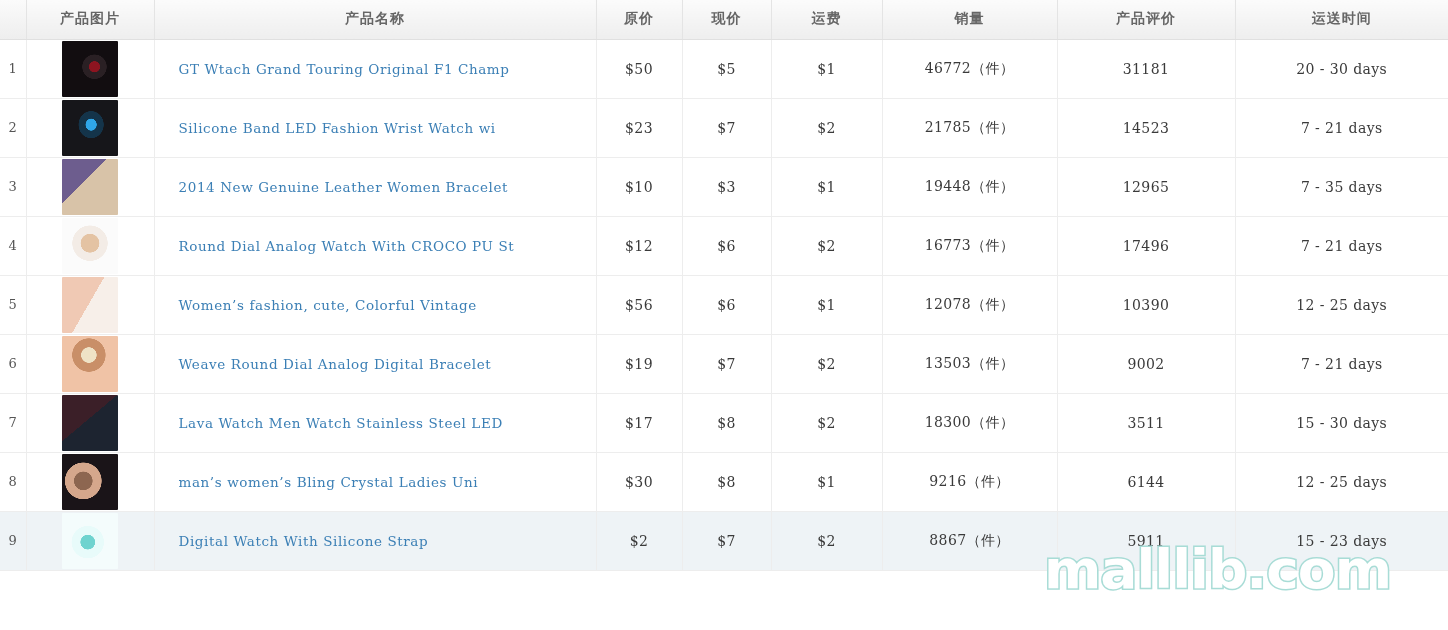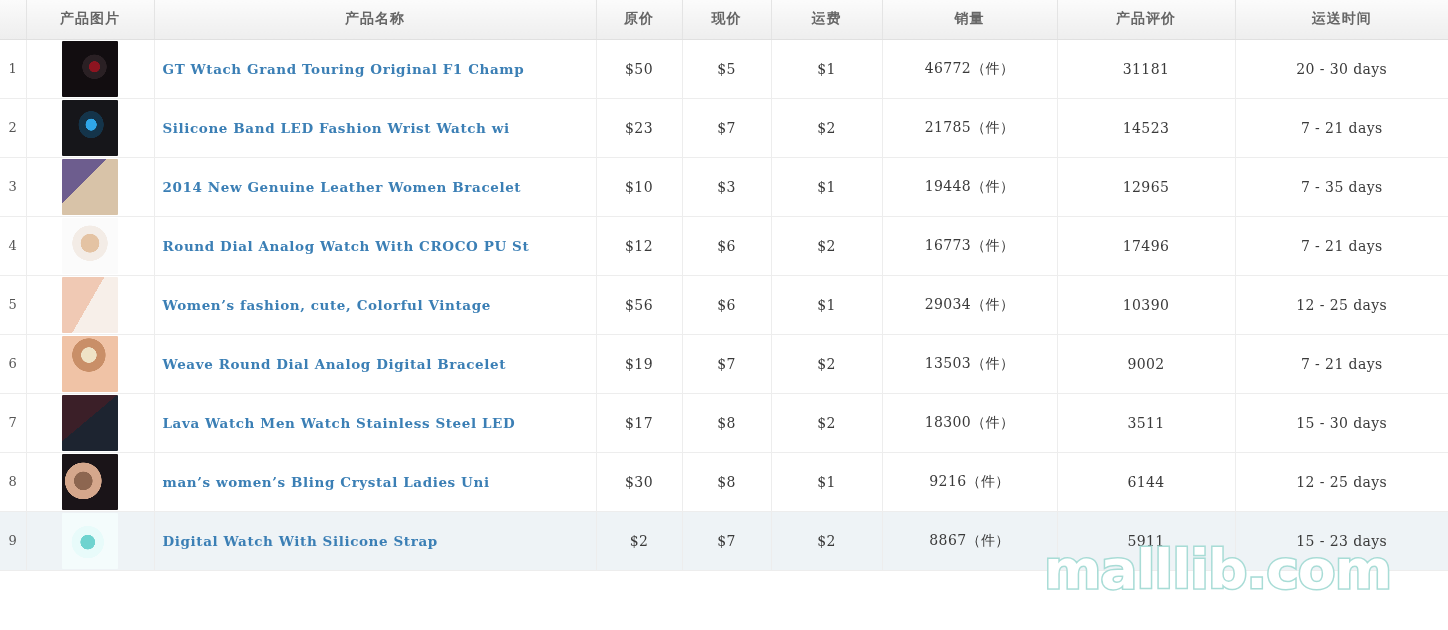--- a/index.html
+++ b/index.html
@@ -70,22 +70,21 @@
   .col-time  { width: 213px; }
 
   td.idx {
     color: #555;
     font-size: 13px;
     font-family: "DejaVu Serif", "Liberation Serif", serif;
   }
 
   td.name {
     text-align: left;
-    padding-left: 8px;
-    font-weight: bold;
+    padding-left: 24px;
   }
   td.name a {
     color: #3b7fb5;
     text-decoration: none;
     font-family: "DejaVu Serif", "Liberation Serif", serif;
     font-size: 13.5px;
     letter-spacing: 0.6px;
     white-space: nowrap;
   }
   td.num {
@@ -205,21 +204,21 @@
         </tr>
         <tr>
           <td class="idx">5</td>
           <td class="thumb-cell">
             <span class="thumb" style="background: linear-gradient(120deg, rgb(240, 201, 180) 0px, rgb(240, 201, 180) 48%, rgb(247, 239, 233) 48%, rgb(247, 239, 233) 100%), radial-gradient(circle at 42% 40%, rgb(215, 169, 140) 0px, rgb(215, 169, 140) 16%, transparent 17%);"></span>
           </td>
           <td class="name"><a href="#">Women’s fashion, cute, Colorful Vintage</a></td>
           <td class="num">$56</td>
           <td class="num">$6</td>
           <td class="num">$1</td>
-          <td class="num">29034（件）</td>
+          <td class="num">12078（件）</td>
           <td class="num">10390</td>
           <td class="num">12 - 25 days</td>
         </tr>
         <tr>
           <td class="idx">6</td>
           <td class="thumb-cell">
             <span class="thumb" style="background: radial-gradient(circle at 48% 34%, rgb(239, 227, 198) 0px, rgb(239, 227, 198) 16%, rgb(201, 143, 104) 17%, rgb(201, 143, 104) 35%, rgb(240, 195, 166) 36%, rgb(240, 195, 166) 100%);"></span>
           </td>
           <td class="name"><a href="#">Weave Round Dial Analog Digital Bracelet</a></td>
           <td class="num">$19</td>

